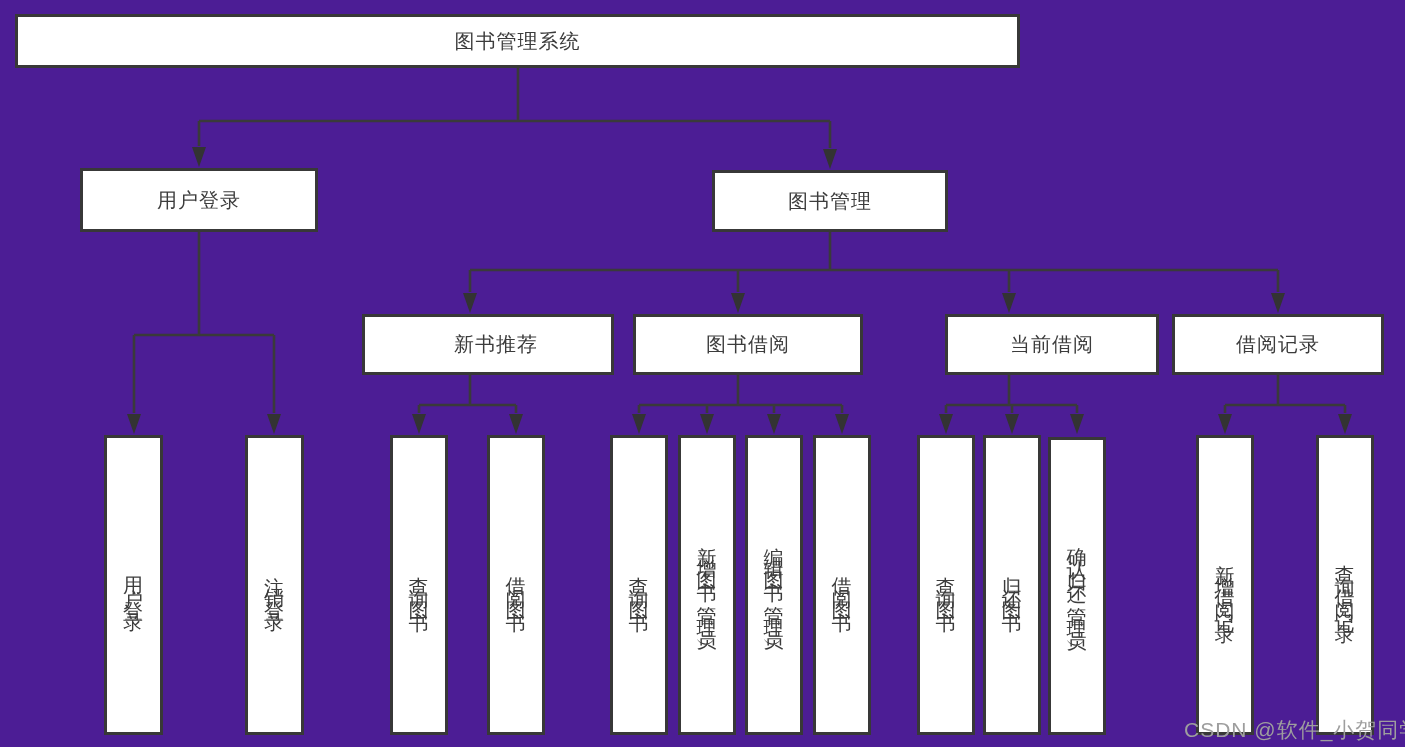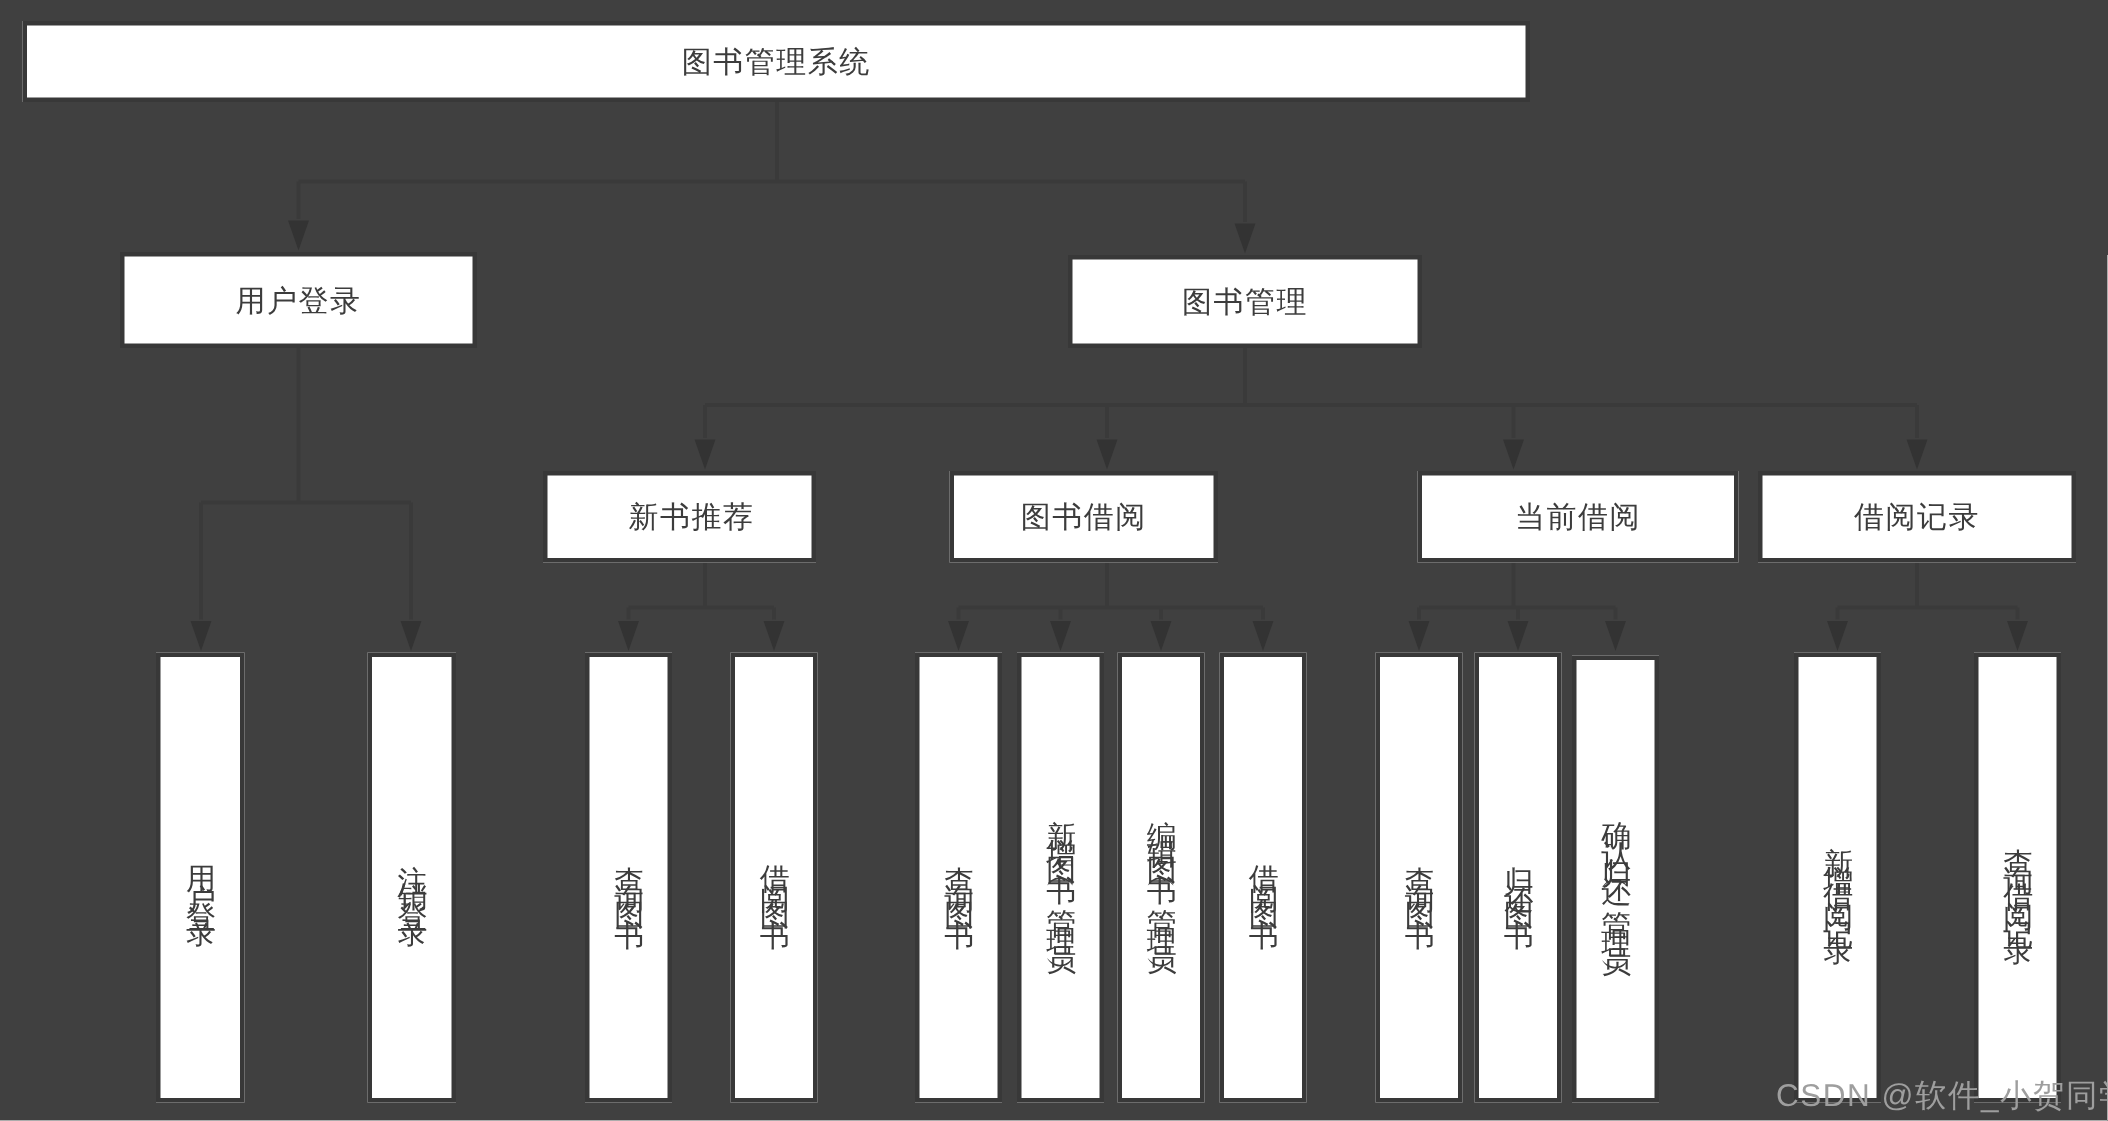--- a/index.html
+++ b/index.html
@@ -5,21 +5,21 @@
   html, body {
     margin: 0;
     padding: 0;
     background: #ffffff;
     font-family: "Liberation Sans", "DejaVu Sans", sans-serif;
   }
   .stage {
     position: relative;
     width: 1405px;
     height: 747px;
-    background: #404040;
+    background: #4c1d95;
     overflow: hidden;
   }
   .connectors {
     position: absolute;
     left: 0;
     top: 0;
   }
   .box {
     position: absolute;
     box-sizing: border-box;
@@ -98,24 +98,24 @@
     <span>图书管理系统</span>
   </div>
 
   <div class="box hbox" style="left:80px; top:168px; width:238px; height:64px;">
     <span>用户登录</span>
   </div>
   <div class="box hbox" style="left:712px; top:170px; width:236px; height:62px;text-align:right;">
     <span>图书管理</span>
   </div>
 
-  <div class="box hbox" style="left:362px; top:314px; width:182px; height:61px;padding-left:16px;">
+  <div class="box hbox" style="left:362px; top:314px; width:252px; height:61px;padding-left:16px;">
     <span>新书推荐</span>
   </div>
-  <div class="box hbox" style="left:633px; top:314px; width:179px; height:61px;text-align:right;">
+  <div class="box hbox" style="left:633px; top:314px; width:230px; height:61px;text-align:right;">
     <span>图书借阅</span>
   </div>
   <div class="box hbox" style="left:902px; top:314px; width:214px; height:61px;margin-left:43px;">
     <span>当前借阅</span>
   </div>
   <div class="box hbox" style="left:1172px; top:314px; width:212px; height:61px;">
     <span>借阅记录</span>
   </div>
 
   <div class="box vbox" style="left:104px; top:435px; width:59px; height:300px;">

